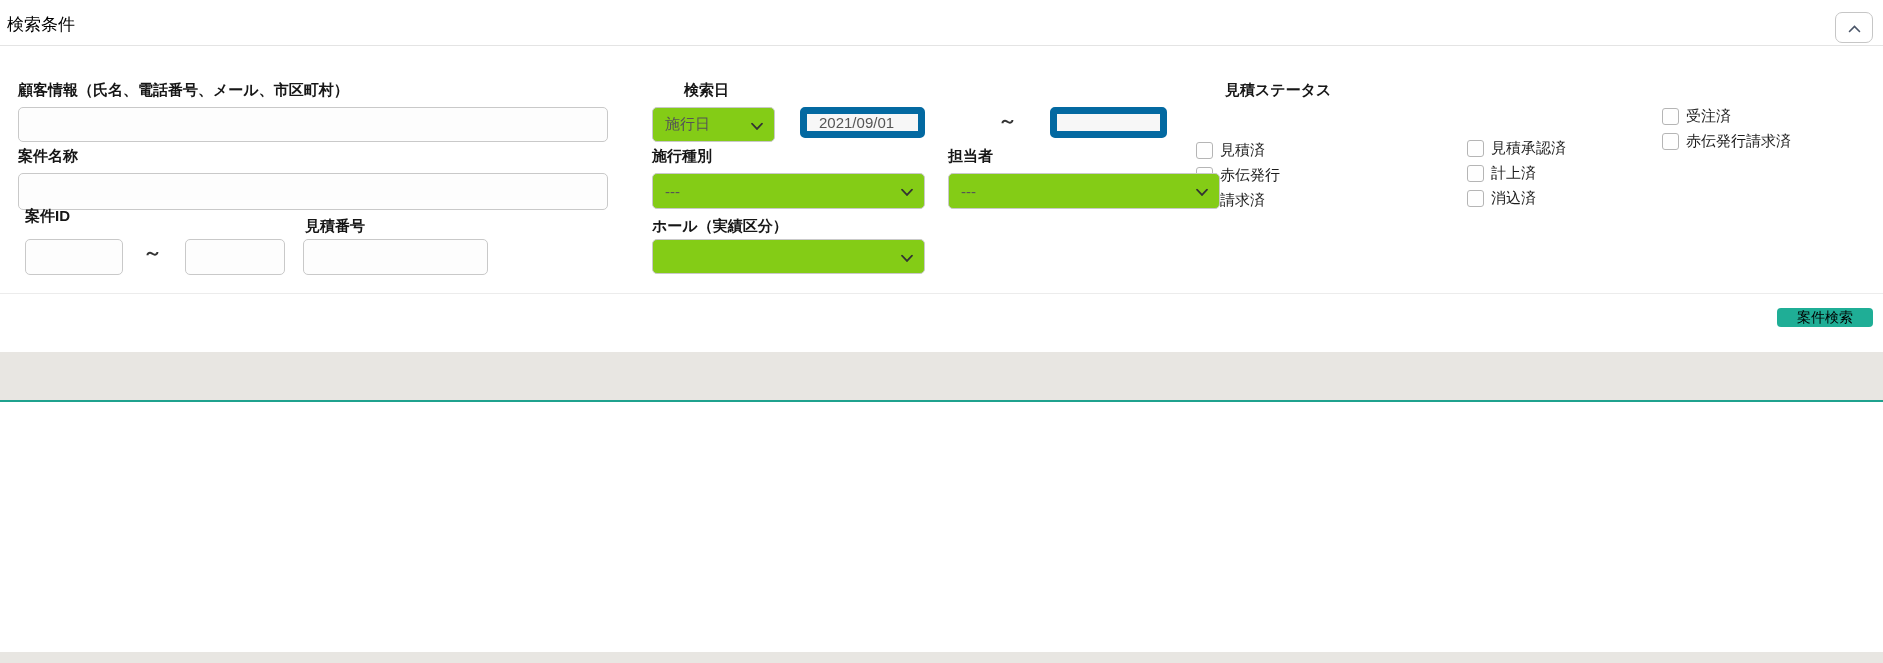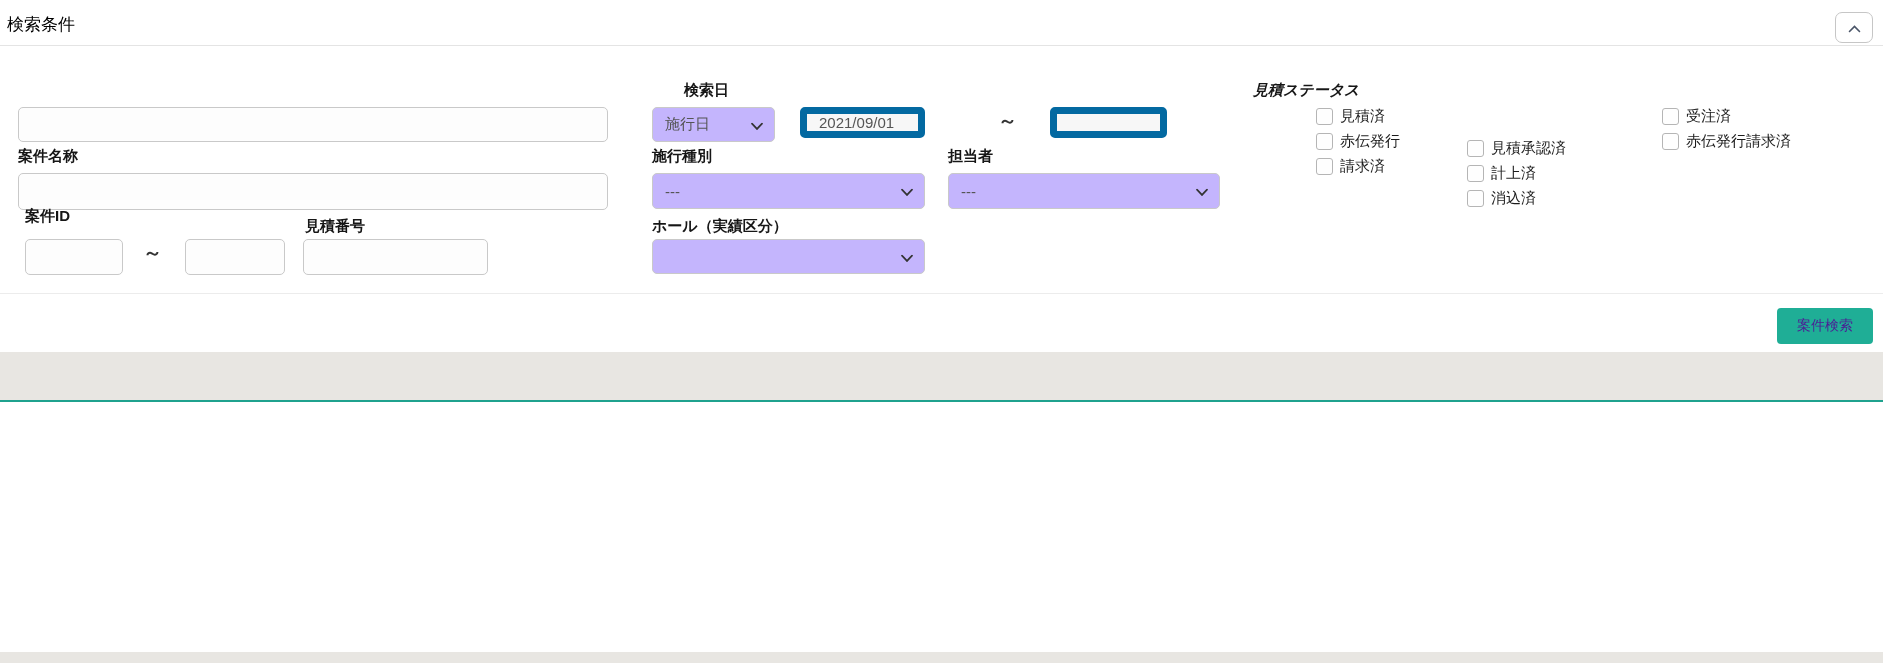--- a/index.html
+++ b/index.html
@@ -11,35 +11,35 @@
   .search-panel { position:absolute; left:0; top:0; width:1883px; height:352px; background:#ffffff; }
   .panel-titlebar { position:absolute; left:0; top:0; width:100%; height:46px; border-bottom:1px solid #e4e4e4; }
   .panel-title { position:absolute; left:7px; top:13px; font-size:17px; color:#000000; }
   .collapse-btn { position:absolute; right:10px; top:12px; width:38px; height:31px; background:#fff;
                   border:1px solid #c6c6c6; border-radius:7px; display:flex; align-items:center; justify-content:center; cursor:pointer; }
 
   .fld-label { position:absolute; font-size:15px; font-weight:700; color:#161616; white-space:nowrap; }
 
   .txt-input { position:absolute; height:35px; border:1px solid #c9c9c9; border-radius:5px; background:#fdfdfd;
                font-family:inherit; font-size:15px; color:#444; padding:0 10px; }
-  .sel-box { position:absolute; height:35px; border:1px solid #c9c9c9; border-radius:5px; background:#c4b5fd;
+  .sel-box { position:absolute; height:35px; border:1px solid #c9c9c9; border-radius:5px; background:#84cc16;
              display:flex; align-items:center; padding:0 28px 0 12px; font-size:15px; color:#555; cursor:pointer; }
   .sel-box .chev { position:absolute; right:11px; top:50%; transform:translateY(-50%); }
   .date-box { position:absolute; height:31px; border:7px solid #0369a1; border-radius:5px; background:#f7f7f7;
               display:flex; align-items:center; padding:0 12px; font-size:15px; color:#555; cursor:pointer; }
   .tilde { position:absolute; font-size:19px; font-weight:700; color:#333; }
 
   .chk-col { position:absolute; top:108px; }
   .chk-item { display:flex; align-items:center; height:17px; margin-bottom:8px; cursor:pointer; }
   .chk-box { width:17px; height:17px; border:1px solid #b5b5b5; border-radius:3px; background:#fefefe; flex:0 0 auto; }
   .chk-label { margin-left:7px; font-size:15px; color:#1c1c1c; white-space:nowrap; }
 
   .panel-footer-divider { position:absolute; left:0; top:293px; width:100%; height:1px; background:#ececec; }
-  .search-btn { position:absolute; left:1777px; top:308px; width:96px; height:36px; border:none; border-radius:4px;
-                background:#1fae96; color:#4c1d95; font-family:inherit; font-size:14px; cursor:pointer; }
+  .search-btn { position:absolute; left:1777px; top:308px; width:96px; height:19px; border:none; border-radius:4px;
+                background:#1fae96; color:#000000; font-family:inherit; font-size:14px; cursor:pointer; }
 
   
   .page-band { position:absolute; left:0; top:352px; width:1883px; height:48px; background:#e8e6e2; }
   .accent-rule { position:absolute; left:0; top:400px; width:1883px; height:2px; background:#1fa28e; }
 
   
   .results-panel { position:absolute; left:0; top:402px; width:1883px; height:250px; background:#ffffff; }
   .bottom-band { position:absolute; left:0; top:652px; width:1883px; height:11px; background:#e8e6e2; }
 </style>
 </head>
@@ -52,42 +52,43 @@
       <span class="panel-title">検索条件</span>
     </div>
     <div class="collapse-btn">
       <span>
         <svg width="13" height="8" viewBox="0 0 13 8">
             <path d="M1.5 6.5 L6.5 1.5 L11.5 6.5" stroke="#4a5568" stroke-width="1.6" fill="none" stroke-linecap="round"></path>
           </svg>
       </span>
     </div>
 
+    <span class="fld-label" style="left:18px; top:81px;">顧客情報（氏名、電話番号、メール、市区町村）</span>
     <input class="txt-input" style="left: 18px; top: 107px; width: 590px;" value="">
 
     <span class="fld-label" style="left:684px; top:81px;">検索日</span>
     <div class="sel-box" style="left:652px; top:107px; width:123px;">
       <span>施行日</span>
       <span class="chev">
         <svg width="12" height="8" viewBox="0 0 12 8">
             <path d="M1 1.2 L6 6.4 L11 1.2" stroke="#333" stroke-width="1.7" fill="none" stroke-linecap="round"></path>
           </svg>
       </span>
     </div>
     <div class="date-box" style="left:800px; top:107px; width:125px;">
       <span>2021/09/01</span>
     </div>
     <span class="tilde" style="left:998px; top:108px;">～</span>
     <div class="date-box" style="left:1050px; top:107px; width:117px;">
       <span></span>
     </div>
 
-    <span class="fld-label" style="left:1253px; top:81px;font-style:italic;">見積ステータス</span>
+    <span class="fld-label" style="left:1225px; top:81px;">見積ステータス</span>
     <div id="status-grid">
-        <div class="chk-col" style="left: 1316px;">
+        <div class="chk-col" style="left: 1196px; margin-top: 34px;">
           <label class="chk-item">
             <span class="chk-box"></span>
             <span class="chk-label">見積済</span>
           </label>
           <label class="chk-item">
             <span class="chk-box"></span>
             <span class="chk-label">赤伝発行</span>
           </label>
           <label class="chk-item">
             <span class="chk-box"></span>

